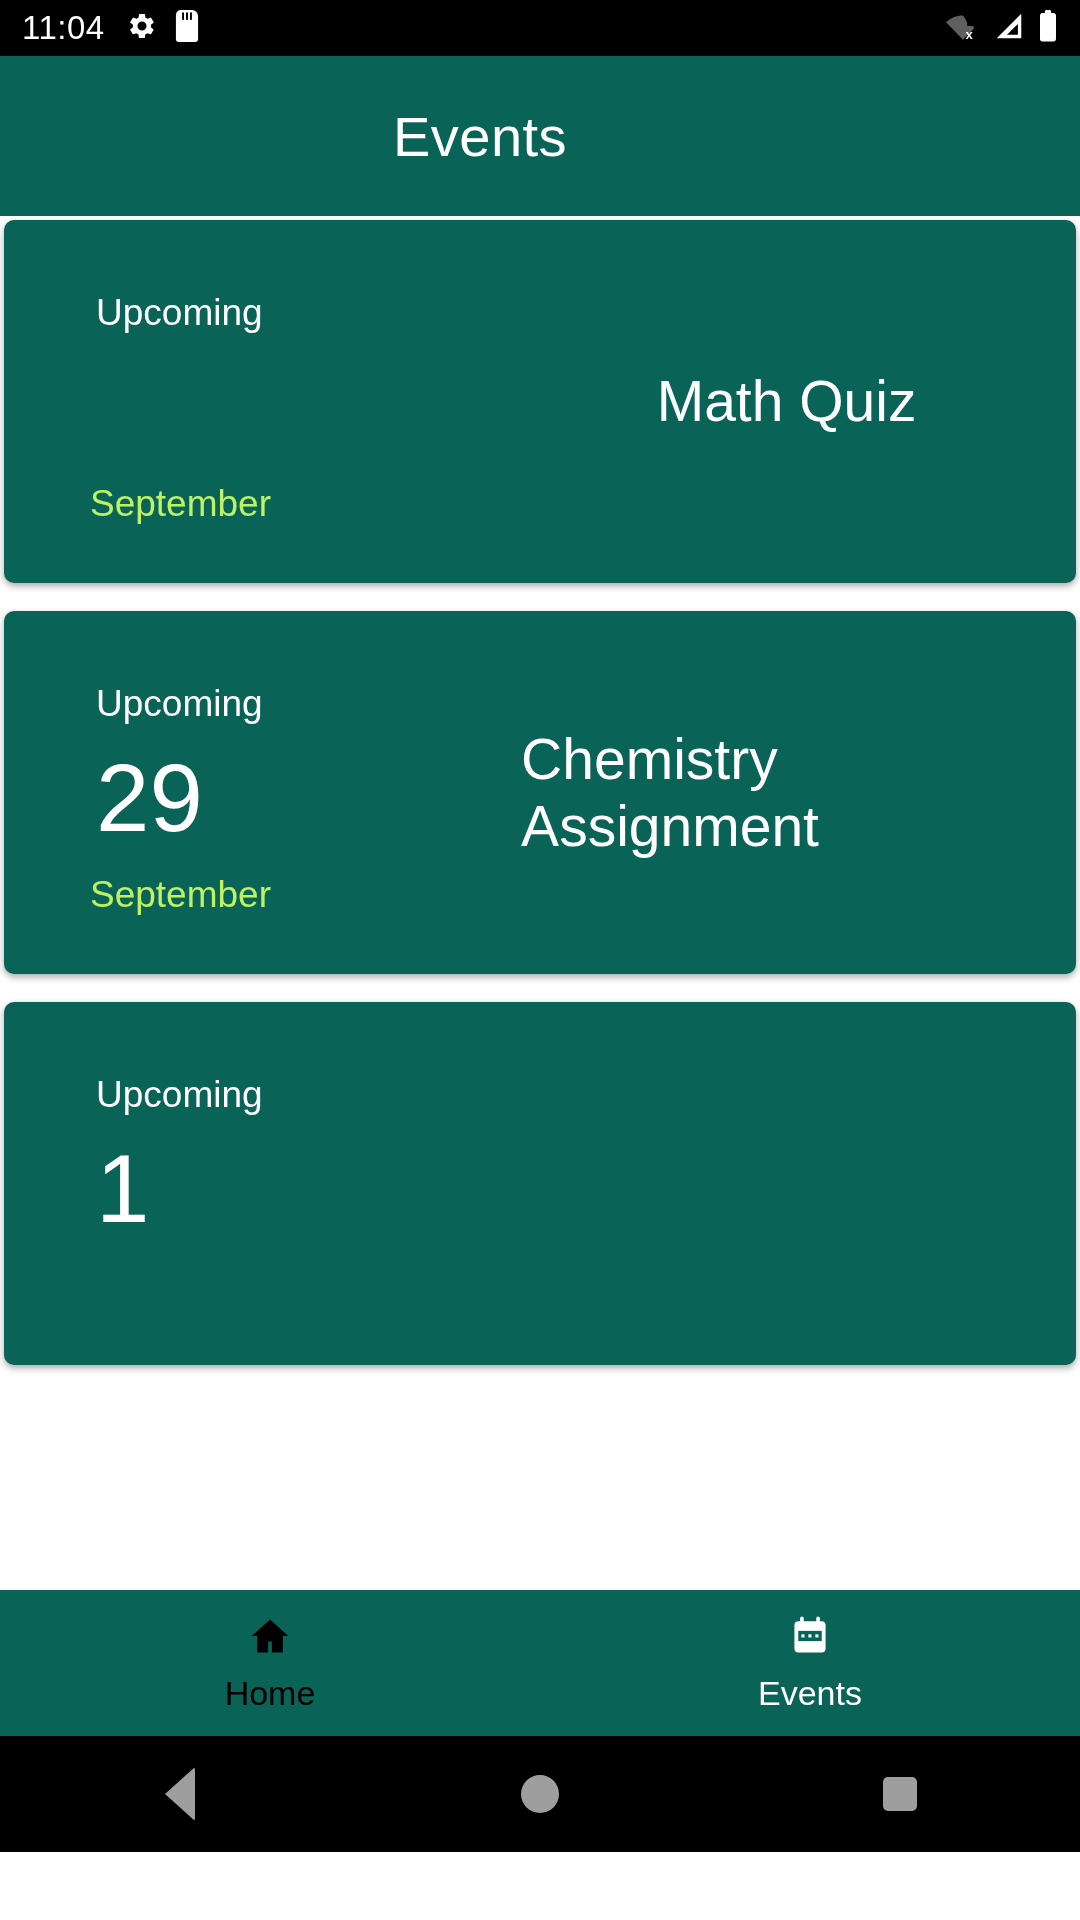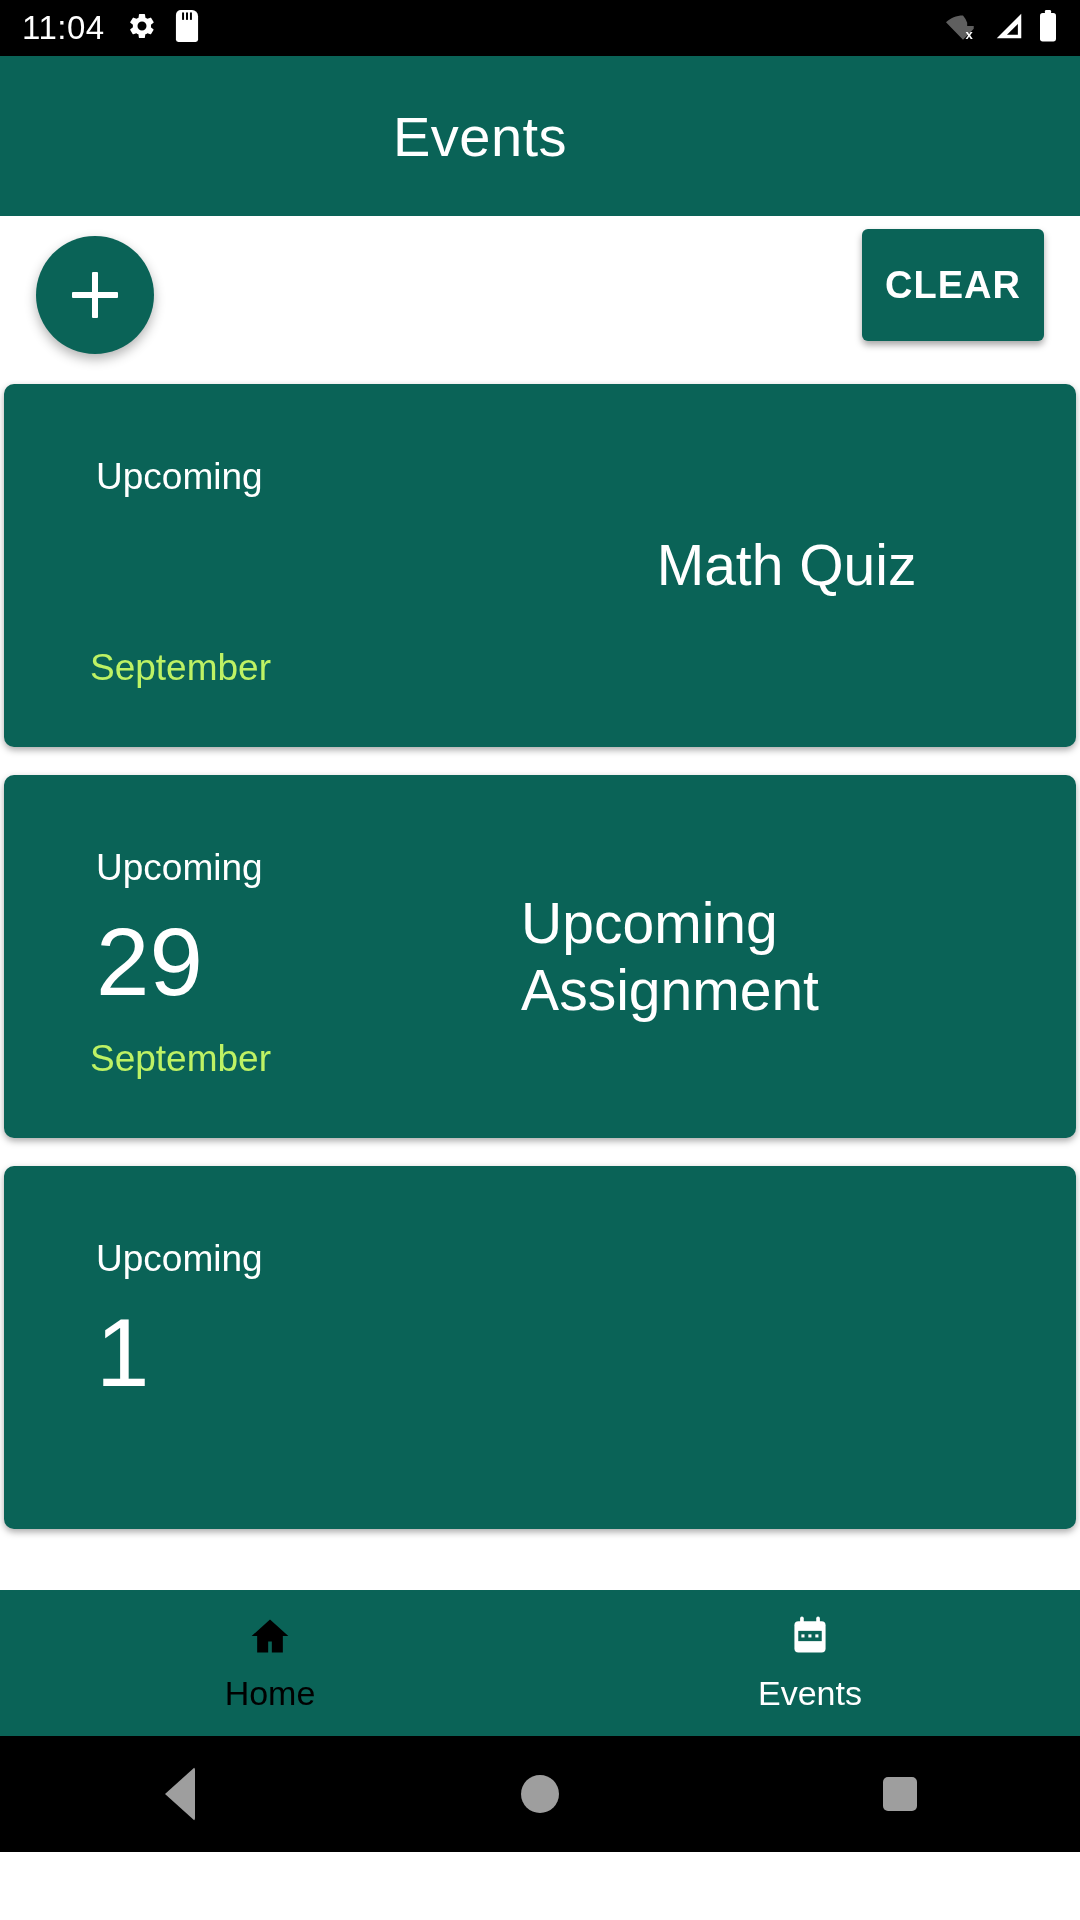--- a/index.html
+++ b/index.html
@@ -232,26 +232,20 @@
           <rect x="0.5" y="2.5" width="13" height="23" rx="2.2"></rect>
         </svg>
       </span>
     </span>
   </div>
 
   <div class="appbar">
     <div class="appbar-title">Events</div>
   </div>
 
-  <div class="actionrow">
-    <button class="fab">
-      <span class="fab-plus"></span>
-    </button>
-    <button class="clear-btn">CLEAR</button>
-  </div>
 
   <div class="list">
 
     <div class="card card-h1">
       <div class="card-inner">
         <div class="card-left">
           <span class="c-upcoming">Upcoming</span>
           <span class="c-month">September</span>
         </div>
         <div class="card-right">
@@ -261,21 +255,21 @@
     </div>
 
     <div class="card card-h2">
       <div class="card-inner">
         <div class="card-left">
           <span class="c-upcoming">Upcoming</span>
           <span class="c-day">29</span>
           <span class="c-month">September</span>
         </div>
         <div class="card-right">
-          <span class="c-title">Upcoming Assignment</span>
+          <span class="c-title">Chemistry Assignment</span>
         </div>
       </div>
     </div>
 
     <div class="card card-h3">
       <div class="card-inner">
         <div class="card-left">
           <span class="c-upcoming">Upcoming</span>
           <span class="c-day">1</span>
           <span class="c-month"></span>

